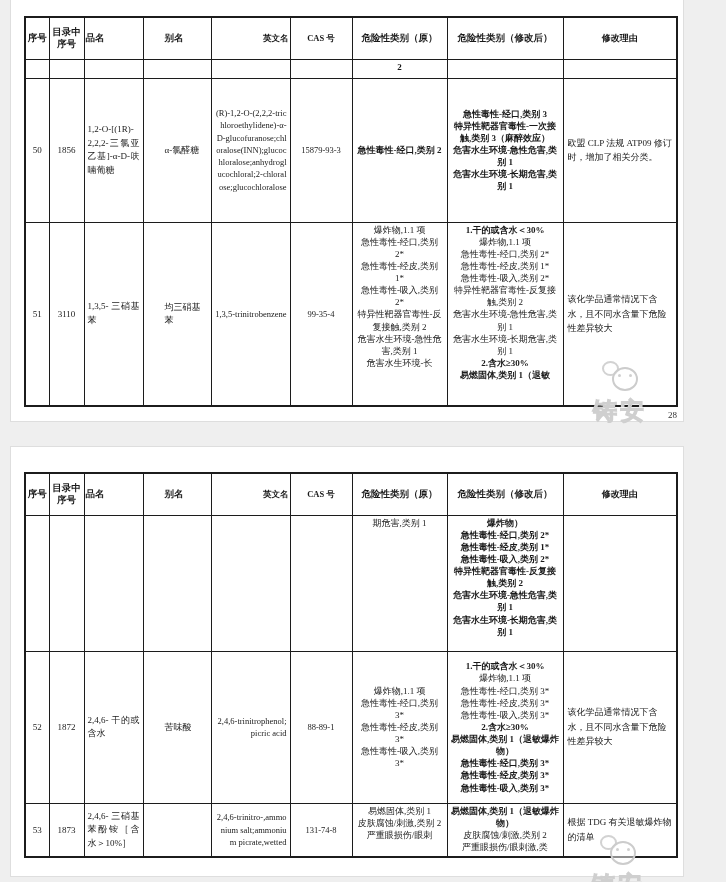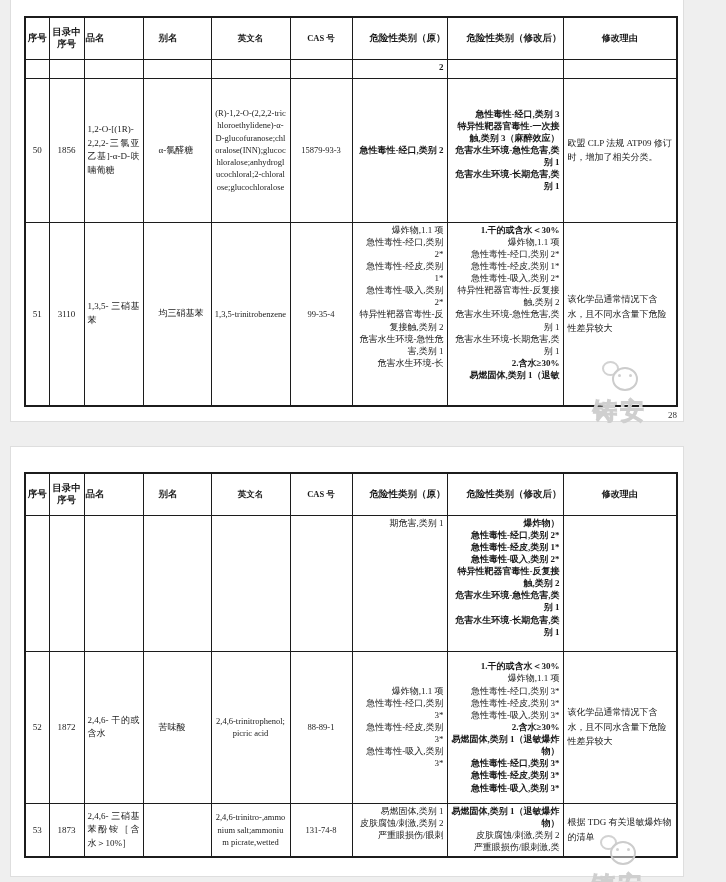--- a/index.html
+++ b/index.html
@@ -45,28 +45,28 @@
     text-align:center;
     font-size:9.5px;
     line-height:1.3;
     padding:2px 1px;
   }
   thead tr{height:42px;}
 
   .c-seq{width:24px;text-align:center;margin-top:15px;}
   .c-cat{width:35px;text-align:center;margin-top:48px;}
   .c-name{width:59px;text-align:justify;word-break:break-all;line-height:1.5;}
-  .c-alias{width:68px;text-align:left;padding-left:15px;}
-  .c-eng{width:79px;word-break:break-all;font-size:8.5px;line-height:1.45;text-align:center;}
+  .c-alias{width:68px;text-align:left;padding-left:21px;}
+  .c-eng{width:79px;word-break:break-all;font-size:8.5px;line-height:1.45;text-align:right;}
   .c-cas{width:62px;text-align:center;font-size:8.5px;}
   .c-orig{width:95px;}
   .c-mod{width:116px;}
   .c-reason{width:114px;font-size:9px;line-height:1.6;padding:6px 4px;}
 
-  .c-orig,.c-mod{line-height:1.35;text-align:right;}
+  .c-orig,.c-mod{line-height:1.35;text-align:center;}
   .hz{min-height:12px;}
   .b{font-weight:bold;}
   .clip{overflow:hidden;}
 
   
   #t1 tr.r0{height:19px;}
   #t1 tr.r0 td{vertical-align:top;}
   #t1 tr.r1{height:144px;}
   #t1 tr.r2{height:184px;}
   #t1 tr.r2 .c-orig,#t1 tr.r2 .c-mod{vertical-align:top;}

